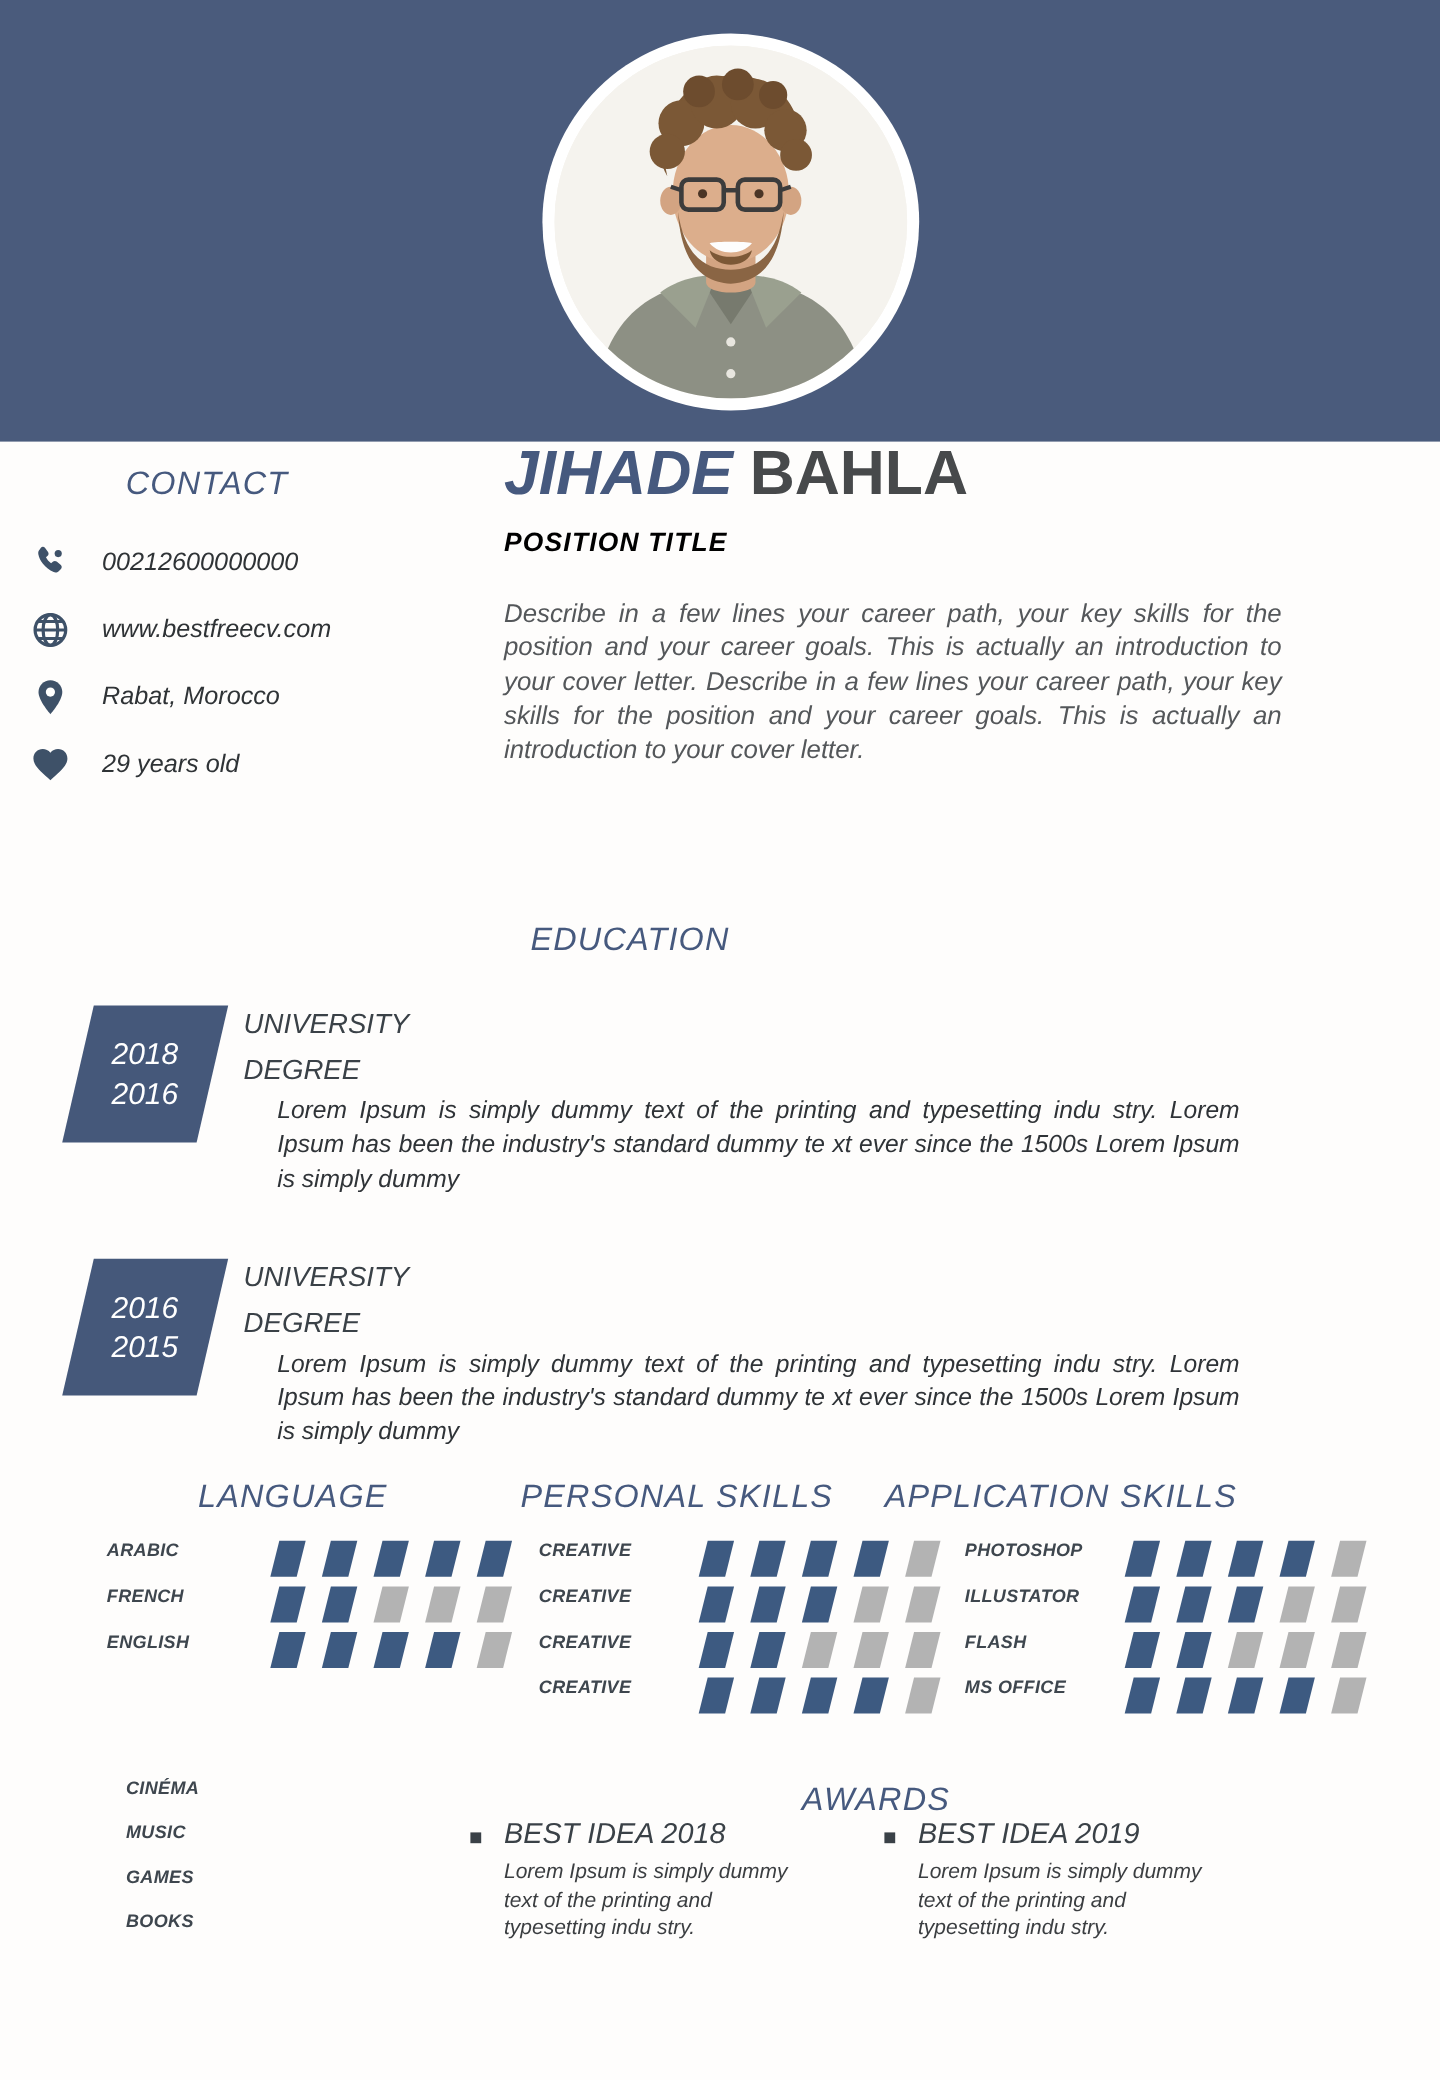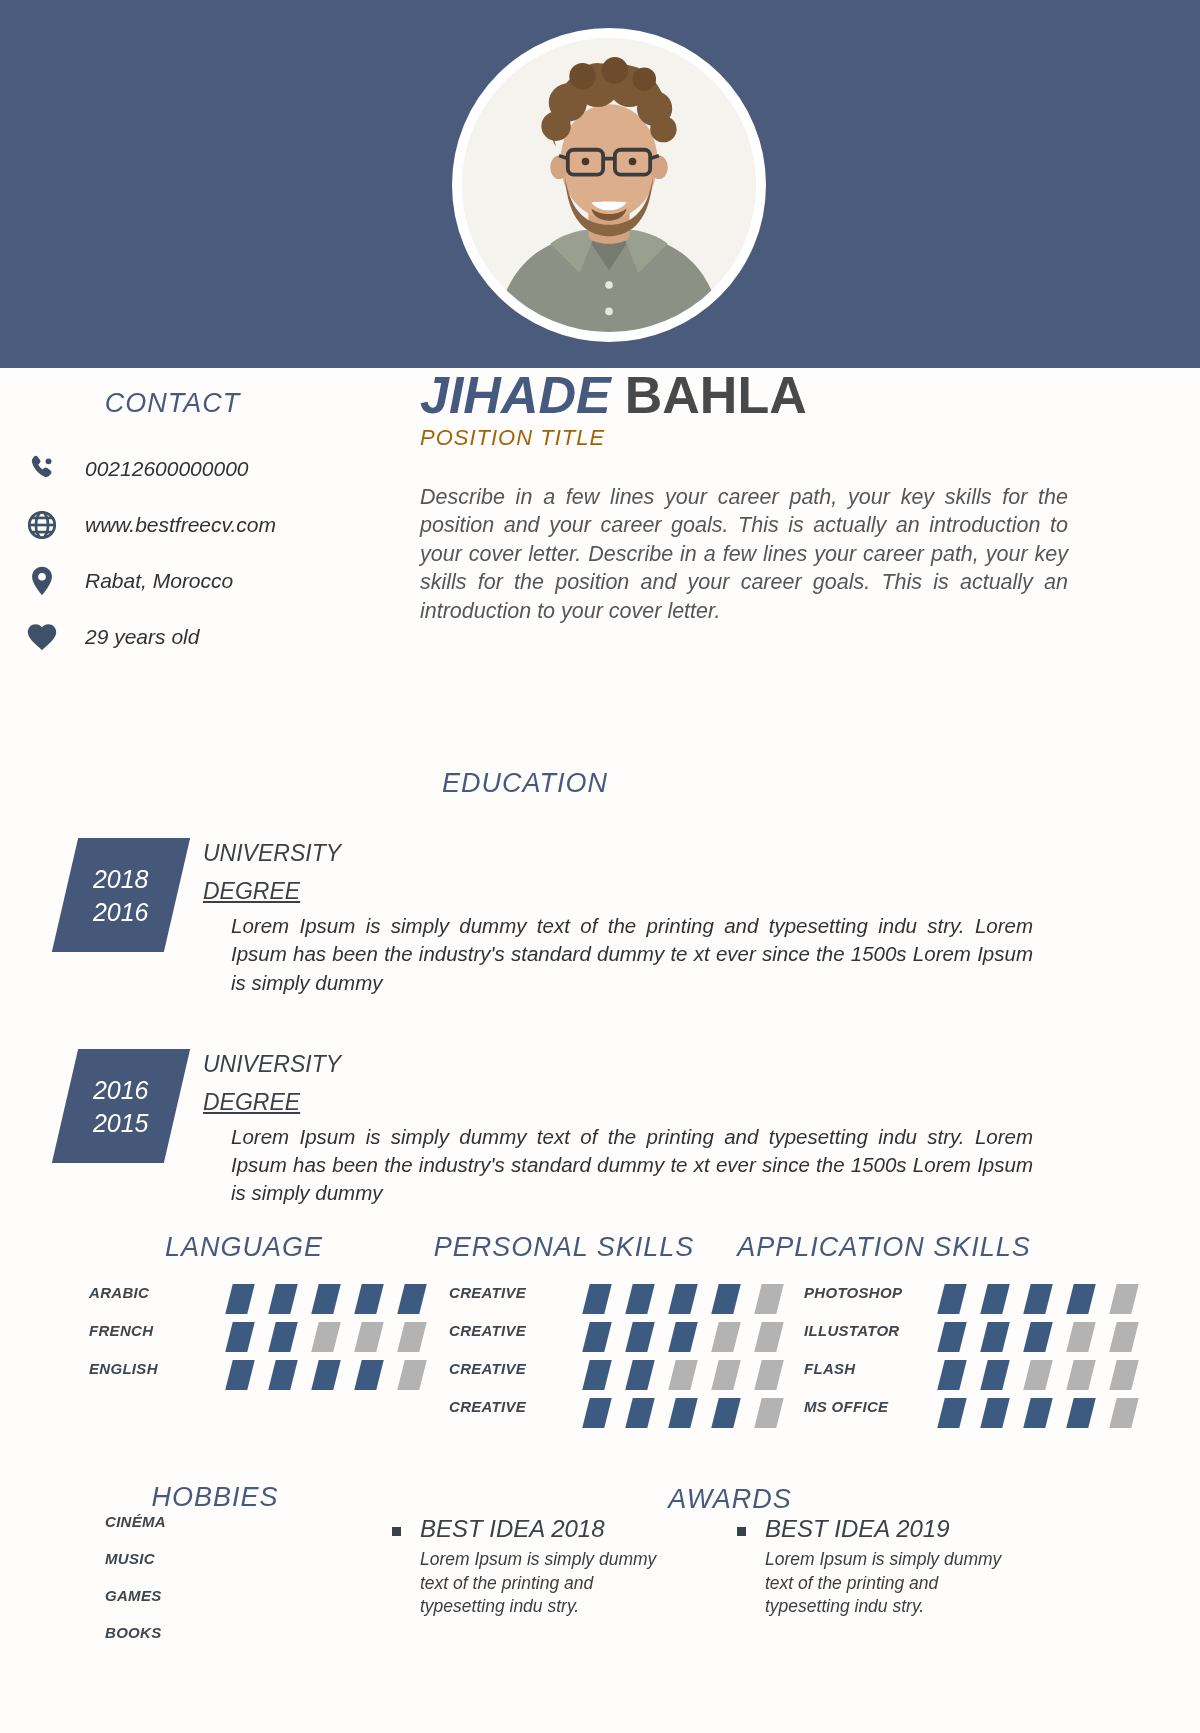--- a/index.html
+++ b/index.html
@@ -37,38 +37,38 @@
   .contact-list{margin-top:22px;}
   .contact-item{display:flex;align-items:center;height:56px;padding-left:25px;}
   .contact-icon{width:42px;height:36px;flex:0 0 42px;display:flex;align-items:center;}
   .contact-icon svg{width:34px;height:34px;}
   .contact-text{font-style:italic;font-size:21px;color:#2f3336;margin-left:18px;white-space:nowrap;}
   
   .main{position:absolute;left:420px;top:368px;width:660px;}
   .name{margin:0;font-size:52px;line-height:1.05;font-weight:bold;white-space:nowrap;}
   .name .first{font-style:italic;color:var(--accent);}
   .name .last{color:var(--dark);margin-left:14px;}
-  .position{margin-top:2px;font-style:italic;font-size:22px;color:#a16207;letter-spacing:1px;}
+  .position{margin-top:16px;font-style:italic;font-size:22px;color:#000000;letter-spacing:1px;font-weight:bold;}
   .summary{
     margin-top:32px;font-style:italic;font-size:21.5px;color:var(--text);
     line-height:1.33;text-align:justify;width:648px;
   }
   
   .edu-heading{position:absolute;top:768px;left:0;width:1050px;}
   .education{position:absolute;top:838px;left:65px;width:1010px;}
   .edu-entry{display:flex;margin-bottom:52px;}
   .badge{
     width:112px;height:114px;background:var(--badge);transform:skewX(-13deg);
     flex:0 0 112px;display:flex;align-items:center;justify-content:center;
   }
   .badge-years{transform:skewX(13deg);color:#fff;font-size:25px;line-height:1.3;text-align:center;font-style:italic;}
   .edu-body{margin-left:26px;padding-top:2px;}
   .edu-school,.edu-degree{font-style:italic;font-size:23px;color:#3a4147;}
   .edu-school{margin-bottom:11px;}
-  .edu-degree{margin-bottom:7px;text-decoration:underline;}
+  .edu-degree{margin-bottom:7px;}
   .edu-desc{
     font-style:italic;font-size:20.5px;color:#2f3337;line-height:1.38;
     padding-left:28px;width:830px;text-align:justify;
   }
   
   .skills{position:absolute;top:1232px;left:0;width:1200px;height:230px;margin-left:24px;}
   .skills .sk-heading{position:absolute;top:0;}
   .sk-heading.lang{left:70px;width:300px;}
   .sk-heading.pers{left:390px;width:300px;}
   .sk-heading.appl{left:700px;width:320px;}
@@ -348,21 +348,20 @@
             <span class="block filled"></span>
             <span class="block filled"></span>
             <span class="block filled"></span>
             <span class="block empty"></span>
           </span>
         </div>
       </div>
   </div>
 
   <div class="hobbies">
-    <div class="section-heading">HOBBIES</div>
     <div class="hobby-list" id="hobby-list">
         <div class="hobby-item">CINÉMA</div>
         <div class="hobby-item">MUSIC</div>
         <div class="hobby-item">GAMES</div>
         <div class="hobby-item">BOOKS</div>
       </div>
   </div>
 
   <div class="awards">
     <div class="section-heading">AWARDS</div>

